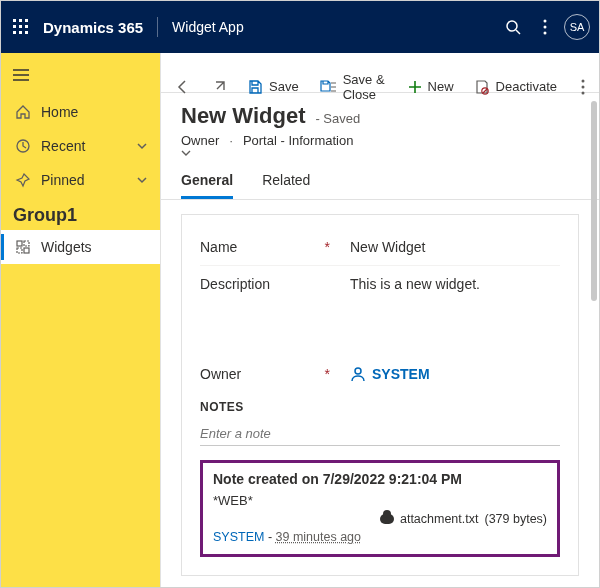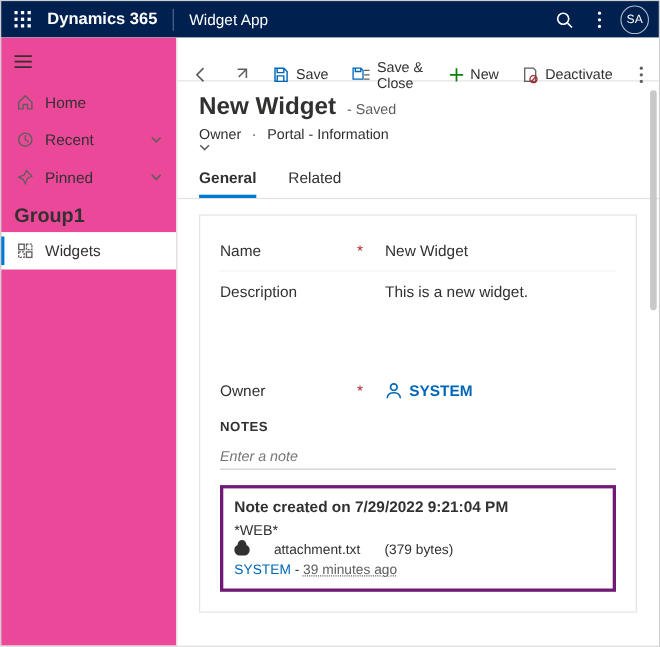--- a/index.html
+++ b/index.html
@@ -1,31 +1,31 @@
 <!DOCTYPE html>
 <html><head>
 <meta charset="utf-8">
 <style>
   * { box-sizing: border-box; }
   html, body { margin:0; padding:0; font-family: "Segoe UI", Arial, sans-serif; font-size:14px; color:#323130; background:#fff; }
   .root { width:600px; height:588px; display:flex; flex-direction:column; border:1px solid #d0d0d0; overflow:hidden; }
 
   
-  .topbar { height:33px; background:#002050; color:#fff; display:flex; align-items:center; padding:16px 6px; }
+  .topbar { height:52px; background:#002050; color:#fff; display:flex; align-items:center; padding:16px 6px; }
   .waffle { width:28px; height:28px; display:flex; align-items:center; justify-content:center; cursor:pointer; }
   .brand { font-weight:600; font-size:15px; margin-left:8px; }
   .vsep { width:1px; height:20px; background:rgba(255,255,255,0.35); margin:0 14px; }
   .appname { font-size:14px; }
   .topspacer { flex:1; }
   .topicon { width:32px; height:32px; display:flex; align-items:center; justify-content:center; cursor:pointer; }
   .avatar { width:26px; height:26px; border:1px solid rgba(255,255,255,0.7); border-radius:50%; display:flex; align-items:center; justify-content:center; font-size:11px; }
 
   
   .body { flex:1; display:flex; overflow:hidden; }
-  .sidebar { width:160px; border-right:1px solid #e1e1e1; display:flex; flex-direction:column; padding-top:6px; background:#ec4899; }
+  .sidebar { width:160px; border-right:1px solid #e1e1e1; display:flex; flex-direction:column; padding-top:6px; background:#fde047; }
   .hamburger { width:40px; height:32px; display:flex; align-items:center; justify-content:center; cursor:pointer; margin-bottom:4px; }
   .navitem { display:flex; align-items:center; height:34px; padding:0 12px; cursor:pointer; position:relative; }
   .navitem .icon { width:20px; display:flex; align-items:center; justify-content:center; color:#605e5c; }
   .navitem .label { margin-left:8px; }
   .navitem .caret { margin-left:auto; color:#605e5c; }
   .grouphdr { font-size:18px; color:#323130; font-weight:600; padding:8px 12px 4px 12px; }
   .navitem.selected { background:#fff; }
   .navitem.selected::before { content:""; position:absolute; left:0; top:4px; bottom:4px; width:3px; background:#0078d4; }
 
   
@@ -55,21 +55,21 @@
   .flabel { width:130px; color:#323130; font-size:14px; display:flex; align-items:center; }
   .req { color:#a4262c; margin-left:4px; }
   .fvalue { flex:1; font-size:14px; }
   .fvalue.link { color:#0067b8; font-weight:600; display:flex; align-items:center; gap:6px; cursor:pointer; }
   .sectionhdr { font-weight:700; font-size:12px; letter-spacing:.5px; margin-top:8px; }
   .noteinput { width:100%; border:none; border-bottom:1px solid #c8c8c8; padding:6px 0 4px 0; font-style:italic; color:#8a8886; font-size:13px; outline:none; margin-top:6px; }
 
   .notecard { border:3px solid #701a75; margin-top:14px; padding:8px 10px 10px 10px; }
   .notetitle { font-weight:700; font-size:14px; }
   .notetag { font-size:13px; margin-top:6px; }
-  .noteatt { font-size:12.5px; margin-top:4px; display:flex; align-items:center; gap:22px; }
+  .noteatt { font-size:12.5px; margin-top:4px; display:flex; align-items:center; gap:6px;justify-content:flex-end; }
   .notefoot { font-size:12.5px; margin-top:4px; }
   .notefoot .nuser { color:#0067b8; }
   .notefoot .ntime { text-decoration:underline dotted; color:#605e5c; }
   .cloud { width:14px; height:10px; background:#323130; border-radius:6px; position:relative; }
   .cloud::before { content:""; position:absolute; width:8px; height:8px; background:#323130; border-radius:50%; top:-4px; left:3px; }
 
   svg { display:block; }
 </style>
 </head>
 <body>

